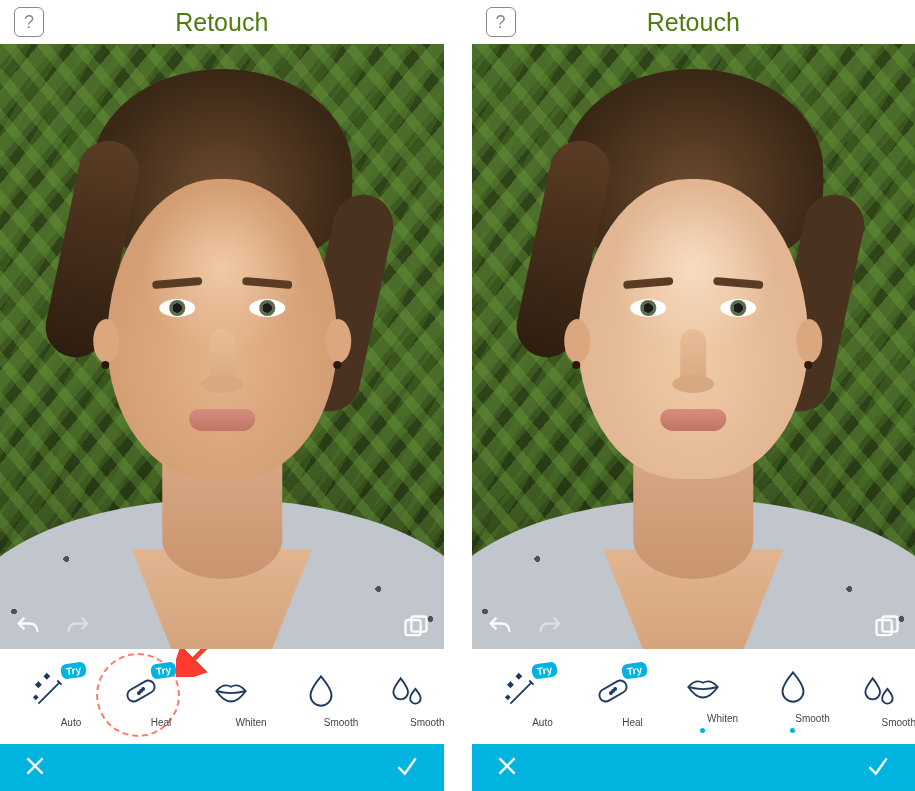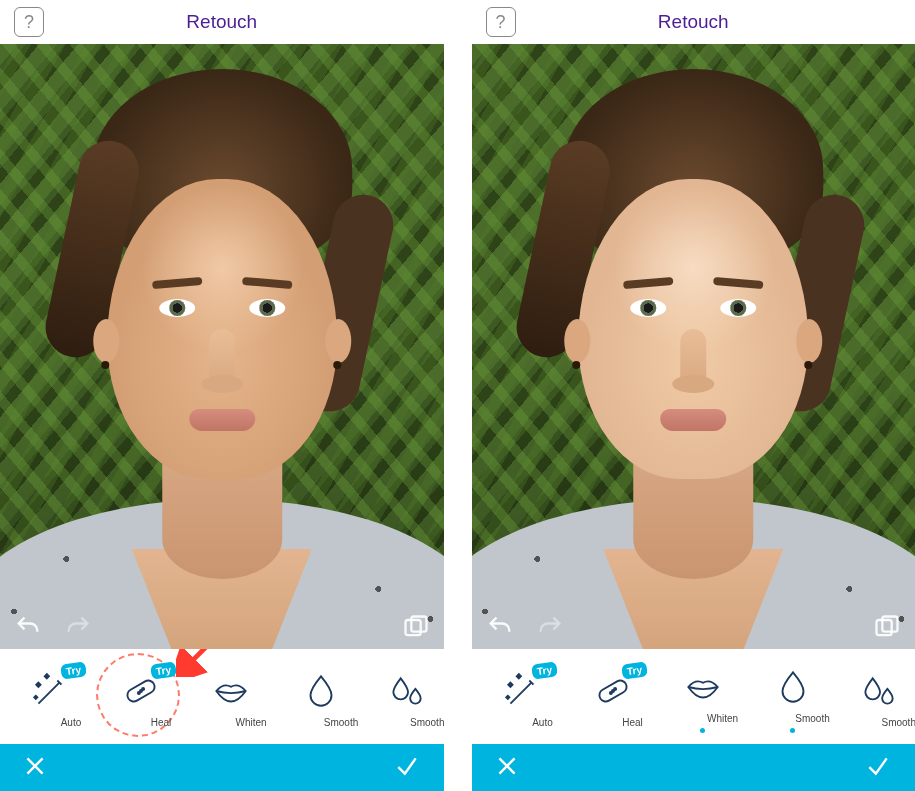--- a/index.html
+++ b/index.html
@@ -38,22 +38,22 @@
     border: 1.5px solid #888;
     border-radius: 6px;
     display: flex;
     align-items: center;
     justify-content: center;
     color: #888;
     font-size: 18px;
     font-weight: 400;
   }
   .title {
-    font-size: 19px;
-    color: #4c1d95;
+    font-size: 25px;
+    color: #4d7c0f;
     font-weight: 400;
   }
   .photo {
     flex: 1;
     position: relative;
     overflow: hidden;
     background: #2a3a1a;
   }
   
   .leaves {

